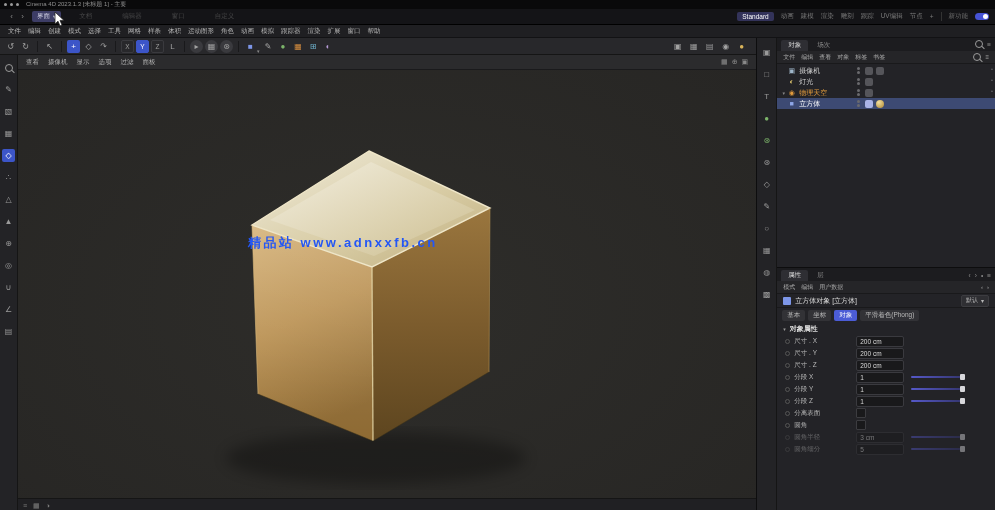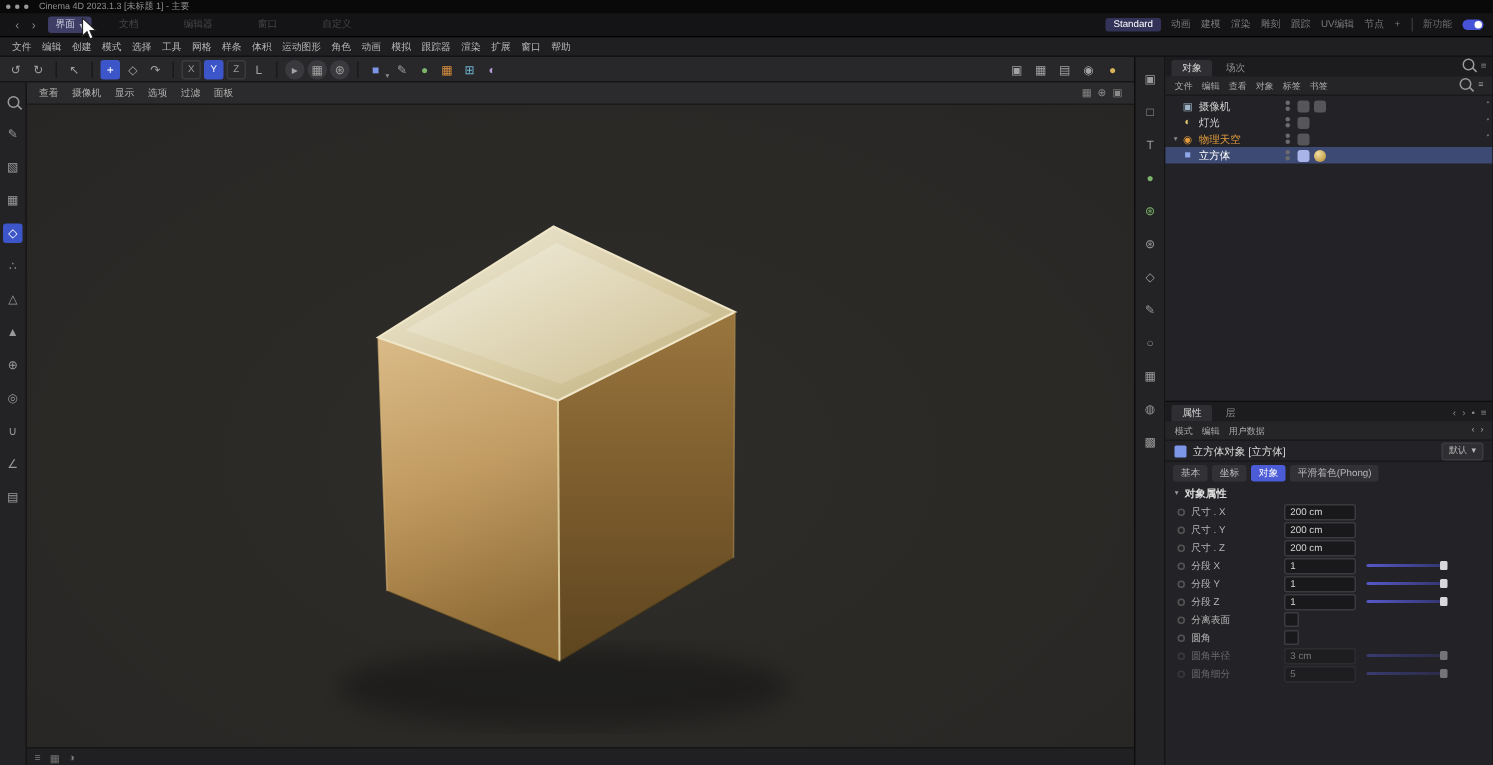--- a/index.html
+++ b/index.html
@@ -300,20 +300,21 @@
             <polygon points="234,155 354,197 355,371 240,324" fill="url(#gLeft)"></polygon>
             <polygon points="234,155 354,197 355,371 240,324" fill="url(#gSheen)"></polygon>
             <polygon points="354,197 472,138 471,302 355,371" fill="url(#gRight)"></polygon>
             <polygon points="351,81 472,138 354,197 234,155" fill="url(#gTop)" stroke="#efe6c8" stroke-width="1.4"></polygon>
             <polygon points="353,92 457,140 356,186 252,150" fill="url(#gTopIn)" opacity="0.85"></polygon>
             <line x1="354" y1="197" x2="355" y2="371" stroke="#e8d9a8" stroke-width="1.3" opacity="0.85"></line>
             <line x1="234" y1="155" x2="240" y2="324" stroke="#d9b87a" stroke-width="1" opacity="0.6"></line>
             <line x1="472" y1="138" x2="471" y2="302" stroke="#b08f52" stroke-width="1" opacity="0.6"></line>
             <polyline points="240,324 355,371 471,302" fill="none" stroke="#3a2f18" stroke-width="1" opacity="0.5"></polyline>
           </svg>
+          <span class="watermark">精品站 www.adnxxfb.cn</span>
         </div>
 
         <div class="bottombar">
           <span>≡</span>
           <span>▦</span>
           <span>◑</span>
         </div>
       </div>
     </div>
   </div>

